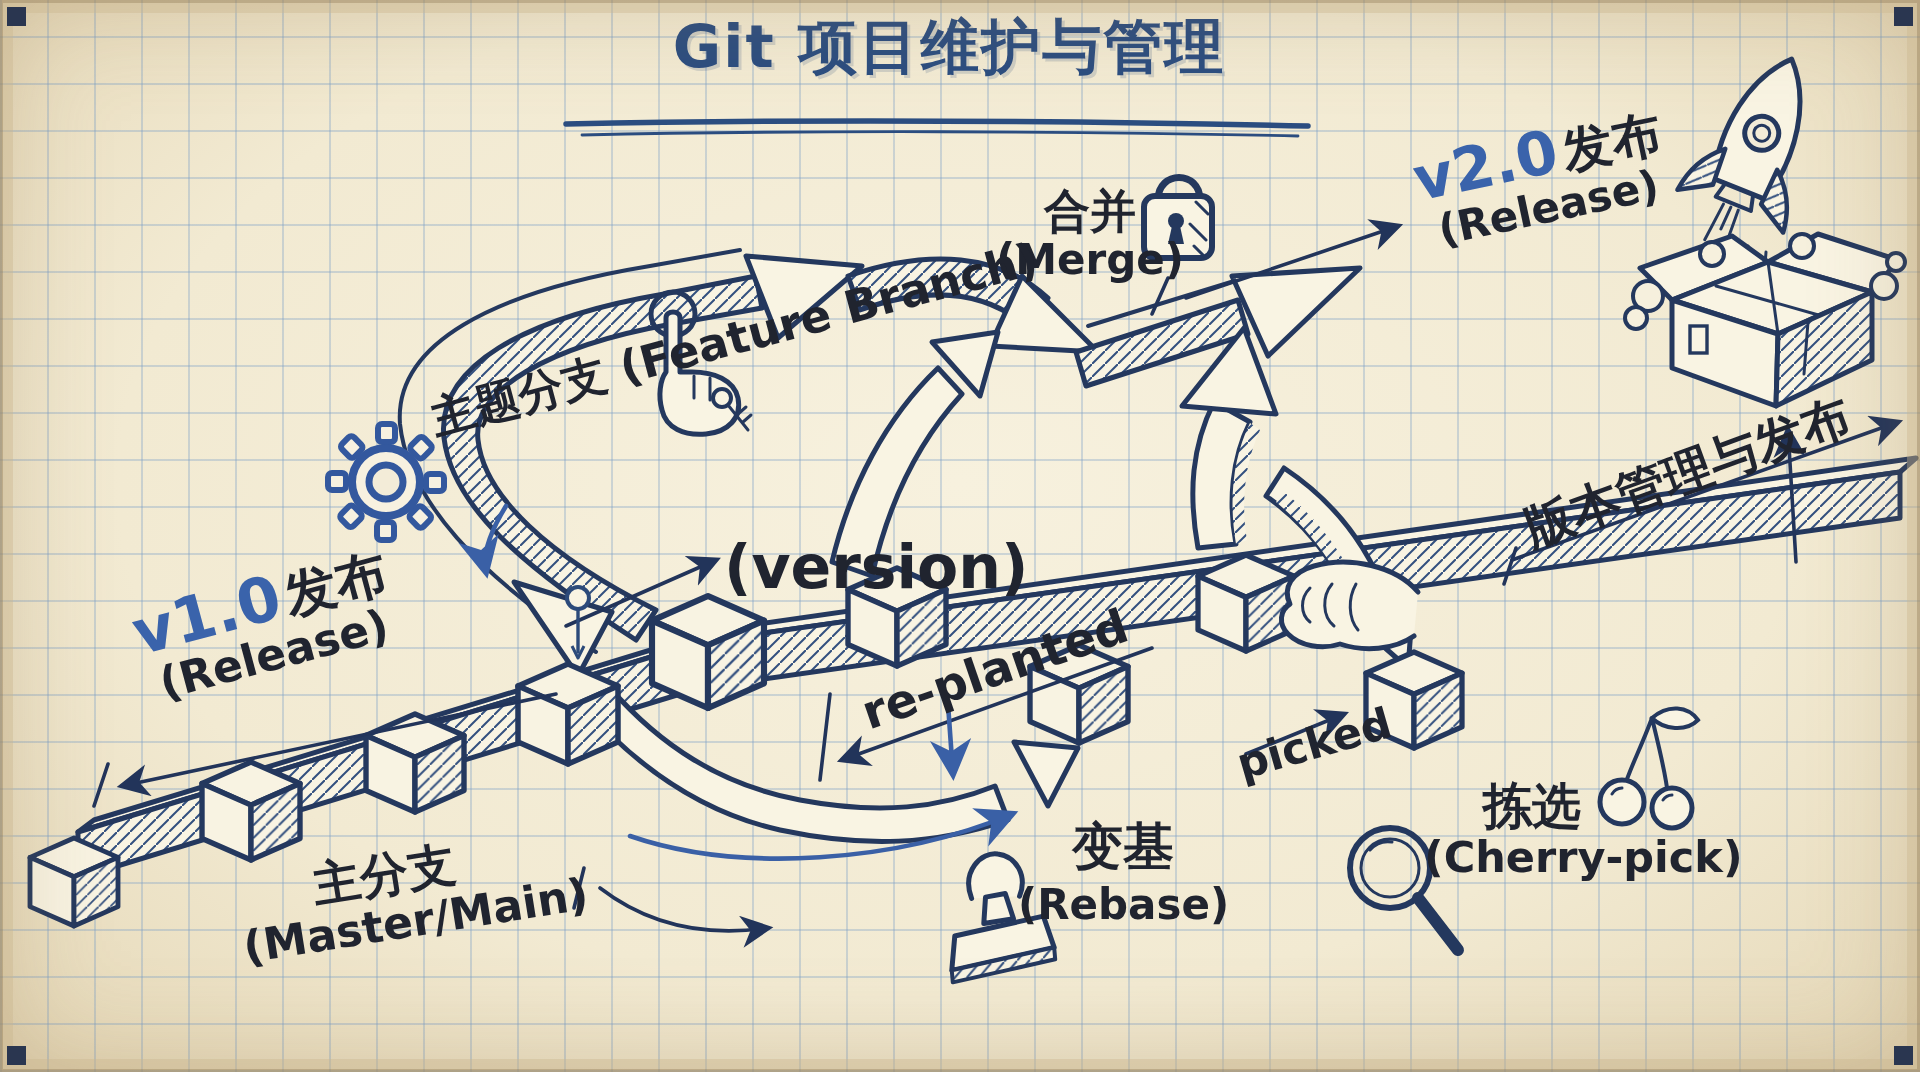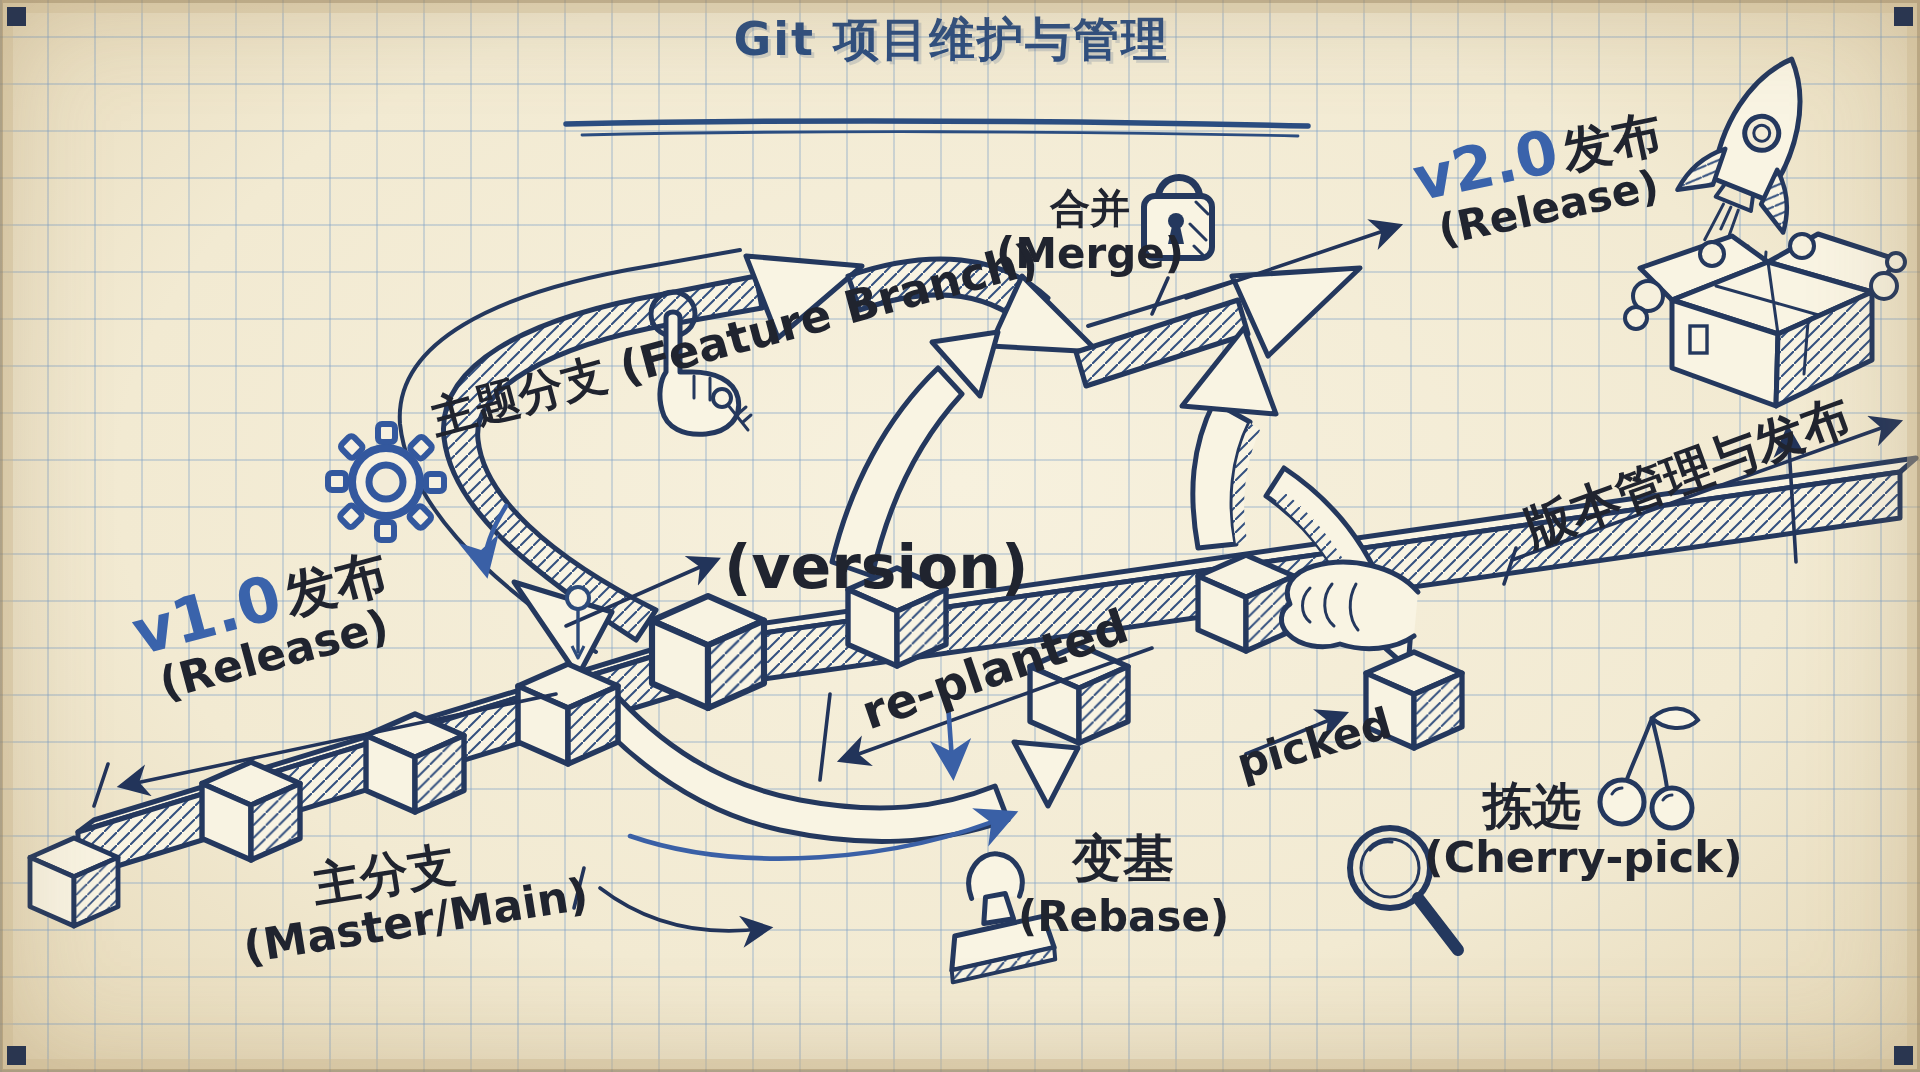--- a/index.html
+++ b/index.html
@@ -226,24 +226,24 @@
 
     <g>
       <path d="M1652,718 C1640,750 1630,768 1624,788 M1652,718 C1660,752 1666,774 1668,796" class="ink4"></path>
       <path class="fillP" stroke="#24385e" stroke-width="4" d="M1652,718 C1668,704 1688,706 1698,720 C1686,732 1664,730 1652,718 Z"></path>
       <circle cx="1622" cy="802" r="22" class="fillP" stroke="#24385e" stroke-width="5"></circle>
       <circle cx="1672" cy="808" r="20" class="fillP" stroke="#24385e" stroke-width="5"></circle>
       <path d="M1612,794 A12,12 0 0,1 1622,788 M1663,800 A11,11 0 0,1 1672,795" class="ink3"></path>
     </g>
   </svg>
 
-  <div class="lbl navy" style="left:50%;top:16px;transform:translateX(-52%);font-size:46px;letter-spacing:2px;text-shadow:3px 3px 0 rgba(43,77,128,.18);">Git 项目维护与管理</div>
+  <div class="lbl navy" style="left:50%;top:16px;transform:translateX(-52%);font-size:59px;letter-spacing:2px;text-shadow:3px 3px 0 rgba(43,77,128,.18);">Git 项目维护与管理</div>
 
   <div class="lbl ctr" style="left:990px;top:188px;width:200px;">
-    <div style="font-size:40px;">合并</div>
+    <div style="font-size:46px;">合并</div>
     <div style="font-size:42px;margin-top:2px;">(Merge)</div>
   </div>
 
   <div class="lbl ctr" style="left:1408px;top:150px;transform:rotate(-12deg);">
     <div>
       <span class="blue" style="font-size:60px;">v2.0</span>
       <span style="font-size:50px;">发布</span>
     </div>
     <div style="font-size:42px;margin-top:2px;">(Release)</div>
   </div>
@@ -261,21 +261,21 @@
   </div>
 
   <div class="lbl ctr" style="left:232px;top:874px;width:300px;transform:rotate(-9deg);">
     <div style="font-size:48px;">主分支</div>
     <div style="font-size:44px;margin-top:2px;">(Master/Main)</div>
   </div>
 
   <div class="lbl" style="left:856px;top:692px;transform:rotate(-19deg);font-size:47px;">re-planted</div>
 
   <div class="lbl ctr" style="left:1018px;top:820px;width:210px;">
-    <div style="font-size:51px;margin-top:12px;">变基</div>
+    <div style="font-size:51px;">变基</div>
     <div style="font-size:42px;margin-top:10px;">(Rebase)</div>
   </div>
 
   <div class="lbl" style="left:1232px;top:744px;transform:rotate(-16deg);font-size:43px;">picked</div>
 
   <div class="lbl ctr" style="left:1424px;top:782px;width:292px;">
     <div style="font-size:49px;margin-right:76px;">拣选</div>
     <div style="font-size:43px;margin-top:2px;">(Cherry-pick)</div>
   </div>
 

